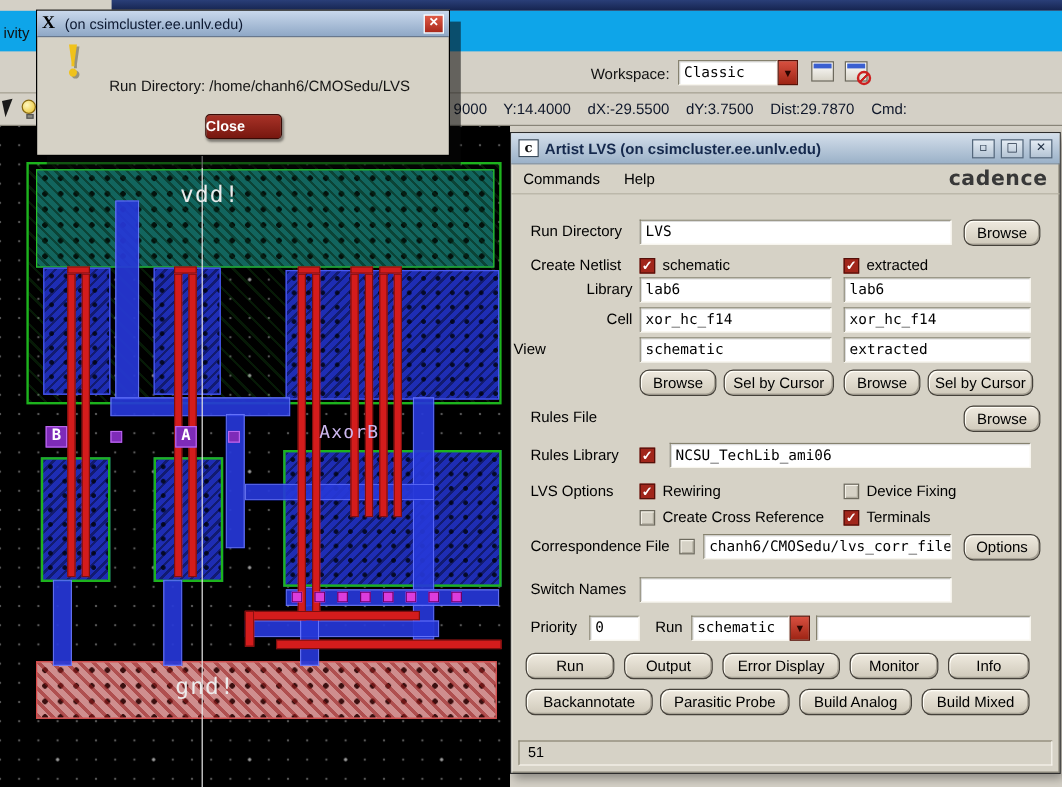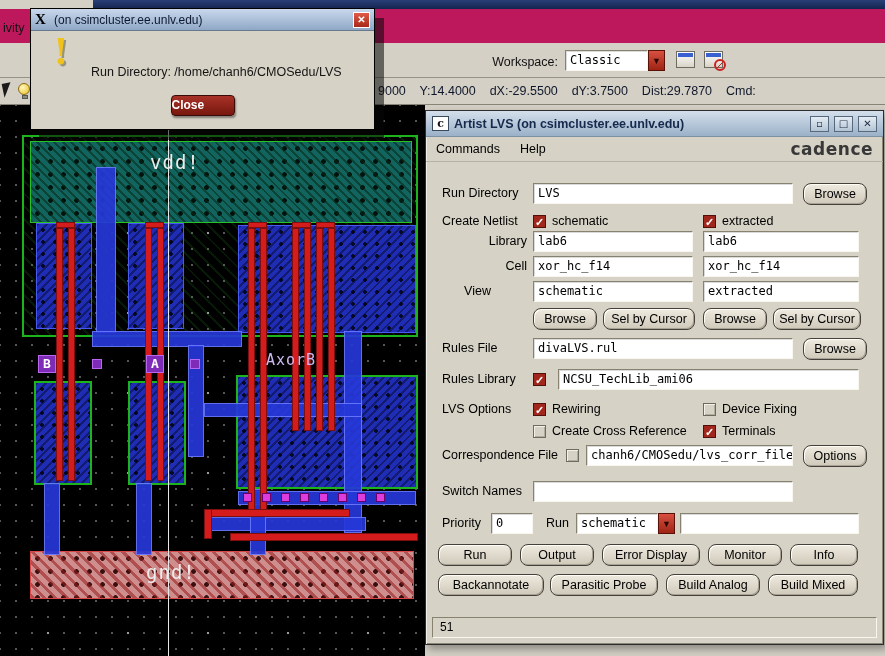--- a/index.html
+++ b/index.html
@@ -3,21 +3,21 @@
 <meta charset="utf-8">
 <style>
   * { margin:0; padding:0; box-sizing:border-box; }
   html,body { width:885px; height:656px; }
   body { position:relative; background:#d4d0c6; overflow:hidden; font-family:"Liberation Sans",sans-serif; }
   .abs { position:absolute; }
   .pre { white-space:pre; }
 
   
   .top-strip { left:93px; top:0; width:792px; height:9px; background:linear-gradient(#2a3f78,#15244f); }
-  .menubar-row { left:0; top:9px; width:885px; height:34px; background:#be185d; border-bottom:1px solid #97938
+  .menubar-row { left:0; top:9px; width:885px; height:34px; background:#0ea5e9; border-bottom:1px solid #97938
 
 4; }
   .menu-partial { left:3px; top:12px; font-size:12.5px; color:#111; }
   .toolbar-row { left:0; top:43px; width:885px; height:35px; background:#d4d0c6; border-bottom:1px solid #979384; }
   .ws-label { left:462px; top:12px; width:96px; text-align:right; font-size:12.5px; color:#111; }
   .combo-field { left:565px; top:7px; width:83px; }
   .ddbtn { width:17px; height:21px; background:linear-gradient(#d85040,#9e2414); border:1px solid #5a1208; color:#2a0500; font-size:9px; line-height:20px; text-align:center; }
   .icon-frame { width:19px; height:17px; background:linear-gradient(#ffffff,#d8d4c8); border:1px solid #6d6a5e; position:absolute; }
   .icon-frame .hdr { position:absolute; left:1px; right:1px; top:1px; height:4px; background:#3a5fd0; }
   .no-badge { position:absolute; right:-4px; bottom:-4px; width:12px; height:12px; border:2px solid #cc2020; border-radius:50%; background:linear-gradient(135deg,transparent 44%,#cc2020 44%,#cc2020 56%,transparent 56%); }
@@ -229,31 +229,30 @@
     <span class="lbl" style="left:294px;top:52px">extracted</span>
 
     <span class="lbl" style="left:0;top:72px;width:99px;text-align:right">Library</span>
     <div class="field" style="left:105px;top:69px;width:160px">lab6</div>
     <div class="field" style="left:275px;top:69px;width:156px">lab6</div>
 
     <span class="lbl" style="left:0;top:97px;width:99px;text-align:right">Cell</span>
     <div class="field" style="left:105px;top:94px;width:160px">xor_hc_f14</div>
     <div class="field" style="left:275px;top:94px;width:156px">xor_hc_f14</div>
 
-    <span class="lbl" style="left:0;top:122px;width:99px;text-align:center">View</span>
+    <span class="lbl" style="left:0;top:122px;width:99px;text-align:left">View</span>
     <div class="field" style="left:105px;top:119px;width:160px">schematic</div>
     <div class="field" style="left:275px;top:119px;width:156px">extracted</div>
 
     <div class="btn" style="left:105px;top:146px;width:64px">Browse</div>
     <div class="btn" style="left:175px;top:146px;width:92px">Sel by Cursor</div>
     <div class="btn" style="left:275px;top:146px;width:64px">Browse</div>
     <div class="btn" style="left:345px;top:146px;width:88px">Sel by Cursor</div>
 
     <span class="lbl" style="left:14px;top:179px">Rules File</span>
-    <div class="field" style="left:105px;top:176px;width:260px">divaLVS.rul</div>
     <div class="btn" style="left:375px;top:176px;width:64px">Browse</div>
 
     <span class="lbl" style="left:14px;top:210px">Rules Library</span>
     <span class="cb on" style="left:105px;top:211px"><span>✓</span></span>
     <div class="field" style="left:130px;top:207px;width:301px">NCSU_TechLib_ami06</div>
 
     <span class="lbl" style="left:14px;top:240px">LVS Options</span>
     <span class="cb on" style="left:105px;top:241px"><span>✓</span></span>
     <span class="lbl" style="left:124px;top:240px">Rewiring</span>
     <span class="cb off" style="left:275px;top:241px"></span>

